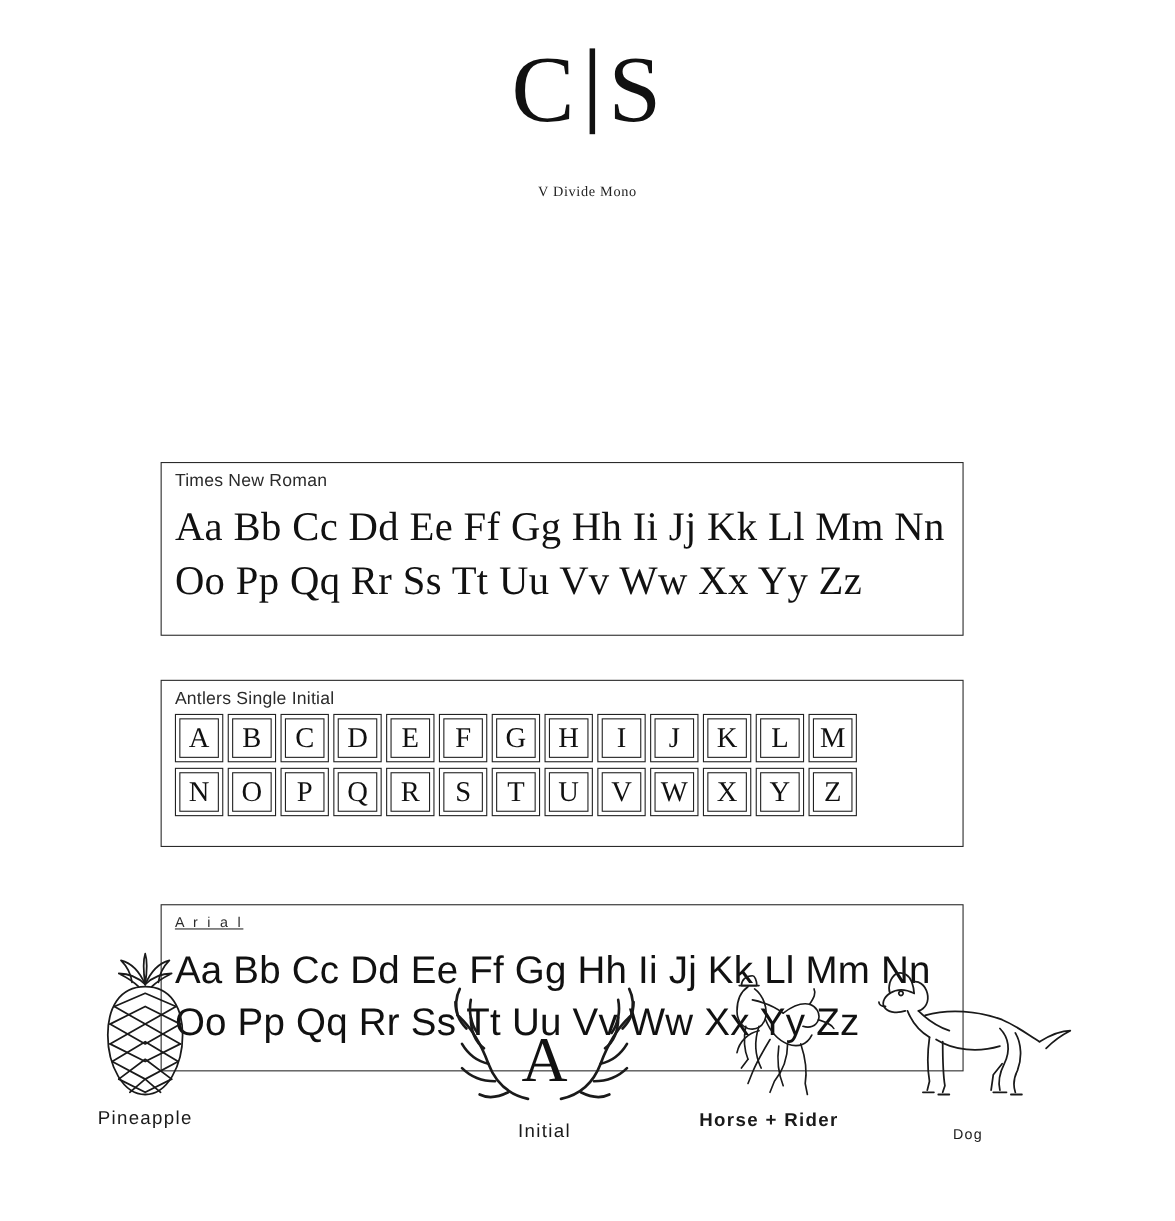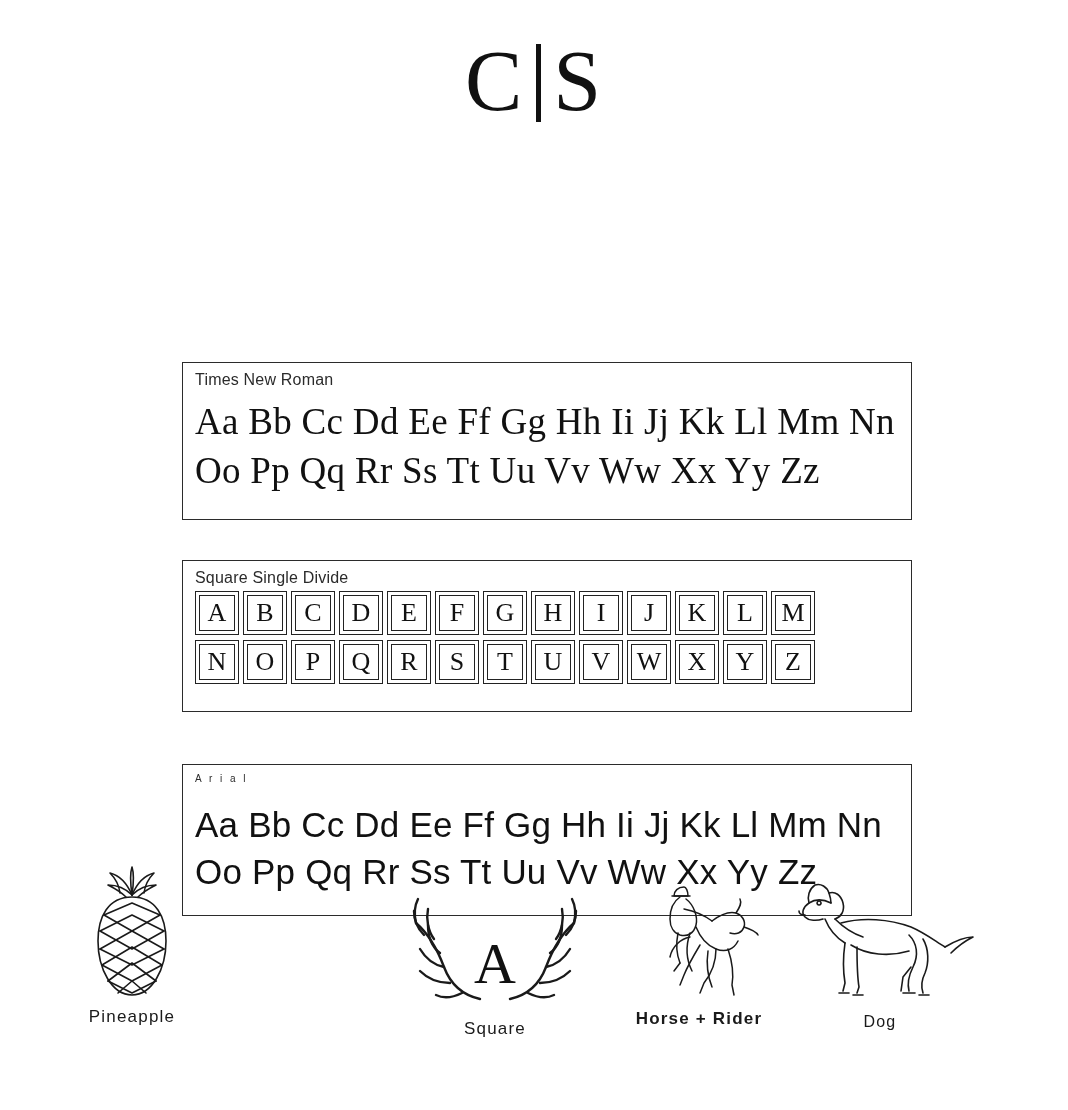--- a/index.html
+++ b/index.html
@@ -53,21 +53,20 @@
   
   .sheet {
     position: relative;
     width: 1068px;
   }
   .fontbox {
     position: absolute;
     border: 1.6px solid #2b2b2b;
     box-sizing: border-box;
     background: #fff;
-    margin-left: 36px;
   }
   .fontbox .box-label {
     position: absolute;
     top: 8px;
     left: 12px;
     font-size: 16px;
     color: #2b2b2b;
     letter-spacing: 0.2px;
     font-family: "Liberation Sans", sans-serif;
   }
@@ -137,21 +136,22 @@
 
   
   #box-arial {
     left: 146px;
     top: 640px;
     width: 730px;
     height: 152px;
   }
   #box-arial .box-label {
     letter-spacing: 2.5px;
-    font-size: 10px;
+    font-size: 13px;
+    text-decoration: underline;
   }
   #box-arial .rows { top: 36px; }
   #box-arial .row {
     font-family: "Liberation Sans", sans-serif;
     font-size: 35px;
     line-height: 47px;
     letter-spacing: 0.2px;
     color: #111;
   }
 
@@ -180,46 +180,47 @@
   }
   #motif-pineapple { left: 62px;  top: 10px;  width: 140px; }
   #motif-bee       { left: 228px; top: 28px;  width: 150px; }
   #motif-antlers   { left: 410px; top: 36px;  width: 170px; }
   #motif-horse     { left: 614px; top: 24px;  width: 170px; font-weight: bold; }
   #motif-dog       { left: 780px; top: 20px;  width: 200px; }
 
   #motif-pineapple .caption { margin-top: 2px; }
   #motif-antlers .caption   { margin-top: 8px; }
   #motif-horse .caption     { margin-top: 4px; }
-  #motif-dog .caption       { margin-top: 8px; font-size: 16px; }
+  #motif-dog .caption       { margin-top: 18px; font-size: 13px; }
   #motif-bee .caption       { margin-top: 6px; }
 </style>
 </head>
 <body>
 
 <div class="monogram-wrap">
   <div class="monogram">
     <span>C</span>
     <span class="divider"></span>
     <span>S</span>
   </div>
+  <div class="monogram-caption">V Divide Mono</div>
 </div>
 
 <div class="sheet">
 
   <div class="fontbox" id="box-times">
     <div class="box-label">Times New Roman</div>
     <div class="rows">
       <div class="row">Aa Bb Cc Dd Ee Ff Gg Hh Ii Jj Kk Ll Mm Nn</div>
       <div class="row">Oo Pp Qq Rr Ss Tt Uu Vv Ww Xx Yy Zz</div>
     </div>
   </div>
 
   <div class="fontbox" id="box-square">
-    <div class="box-label">Square Single Divide</div>
+    <div class="box-label">Antlers Single Initial</div>
     <div class="rows">
       <div class="glyph-row">
         <div class="glyph">
             <span>A</span>
           </div>
         <div class="glyph">
             <span>B</span>
           </div>
         <div class="glyph">
             <span>C</span>
@@ -353,21 +354,21 @@
         <path d="M136 76 C146 74 154 68 160 58"></path>
         <path d="M130 92 C142 92 152 88 160 80"></path>
         <path d="M140 62 C148 56 152 46 152 34"></path>
         <path d="M146 48 C152 40 154 28 152 18"></path>
         <path d="M118 102 C126 106 136 108 144 104"></path>
         <path d="M164 32 C166 24 166 16 162 8"></path>
         <path d="M156 44 C162 38 166 30 166 20"></path>
       </g>
       <text x="85" y="92" text-anchor="middle" font-family="Liberation Serif, serif" font-size="58" fill="#111">A</text>
     </svg>
-    <div class="caption">Square</div>
+    <div class="caption">Initial</div>
   </div>
 
   <div class="motif" id="motif-horse">
     <svg class="art" width="150" height="126" viewBox="0 0 150 126">
       <g fill="none" stroke="#1a1a1a" stroke-width="1.5" stroke-linecap="round" stroke-linejoin="round">
 
         <path d="M60 8 C54 8 50 12 50 17 L64 17 C64 12 62 8 60 8 Z"></path>
         <path d="M48 17 L66 17"></path>
 
         <path d="M56 18 C50 22 46 30 46 40 C46 48 50 54 56 56 C64 58 70 54 72 46 C74 38 70 26 62 20"></path>

